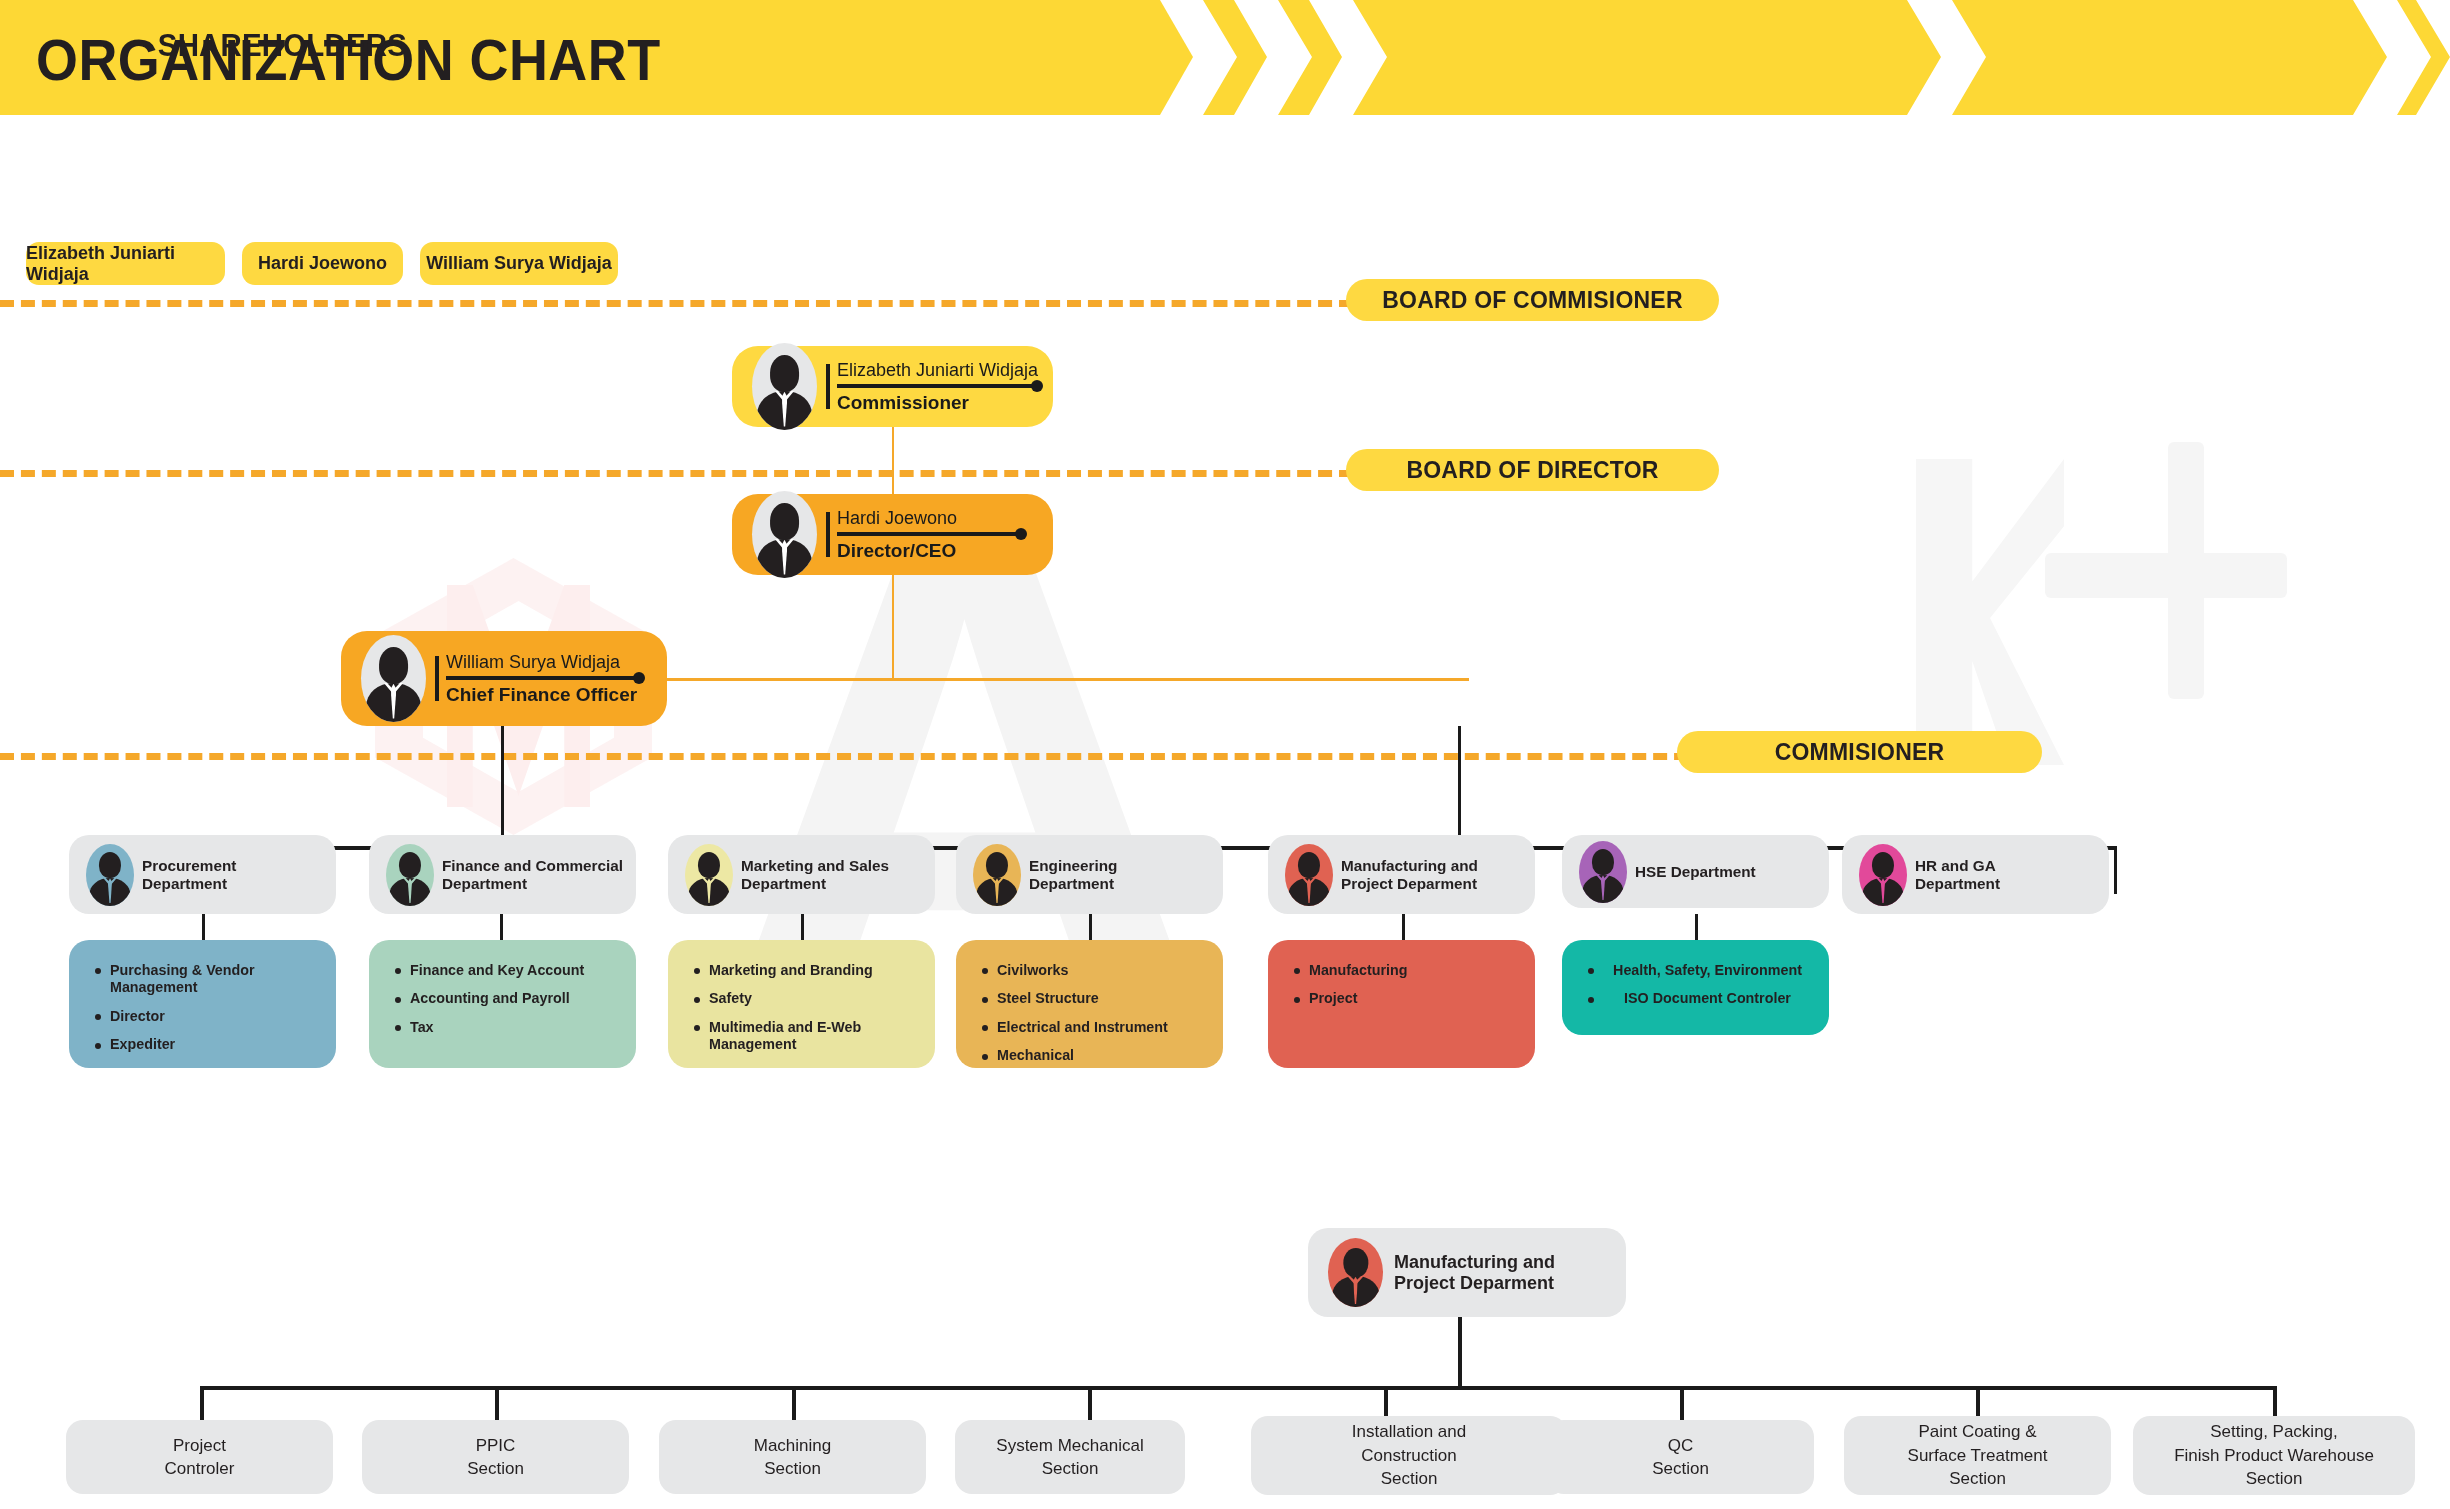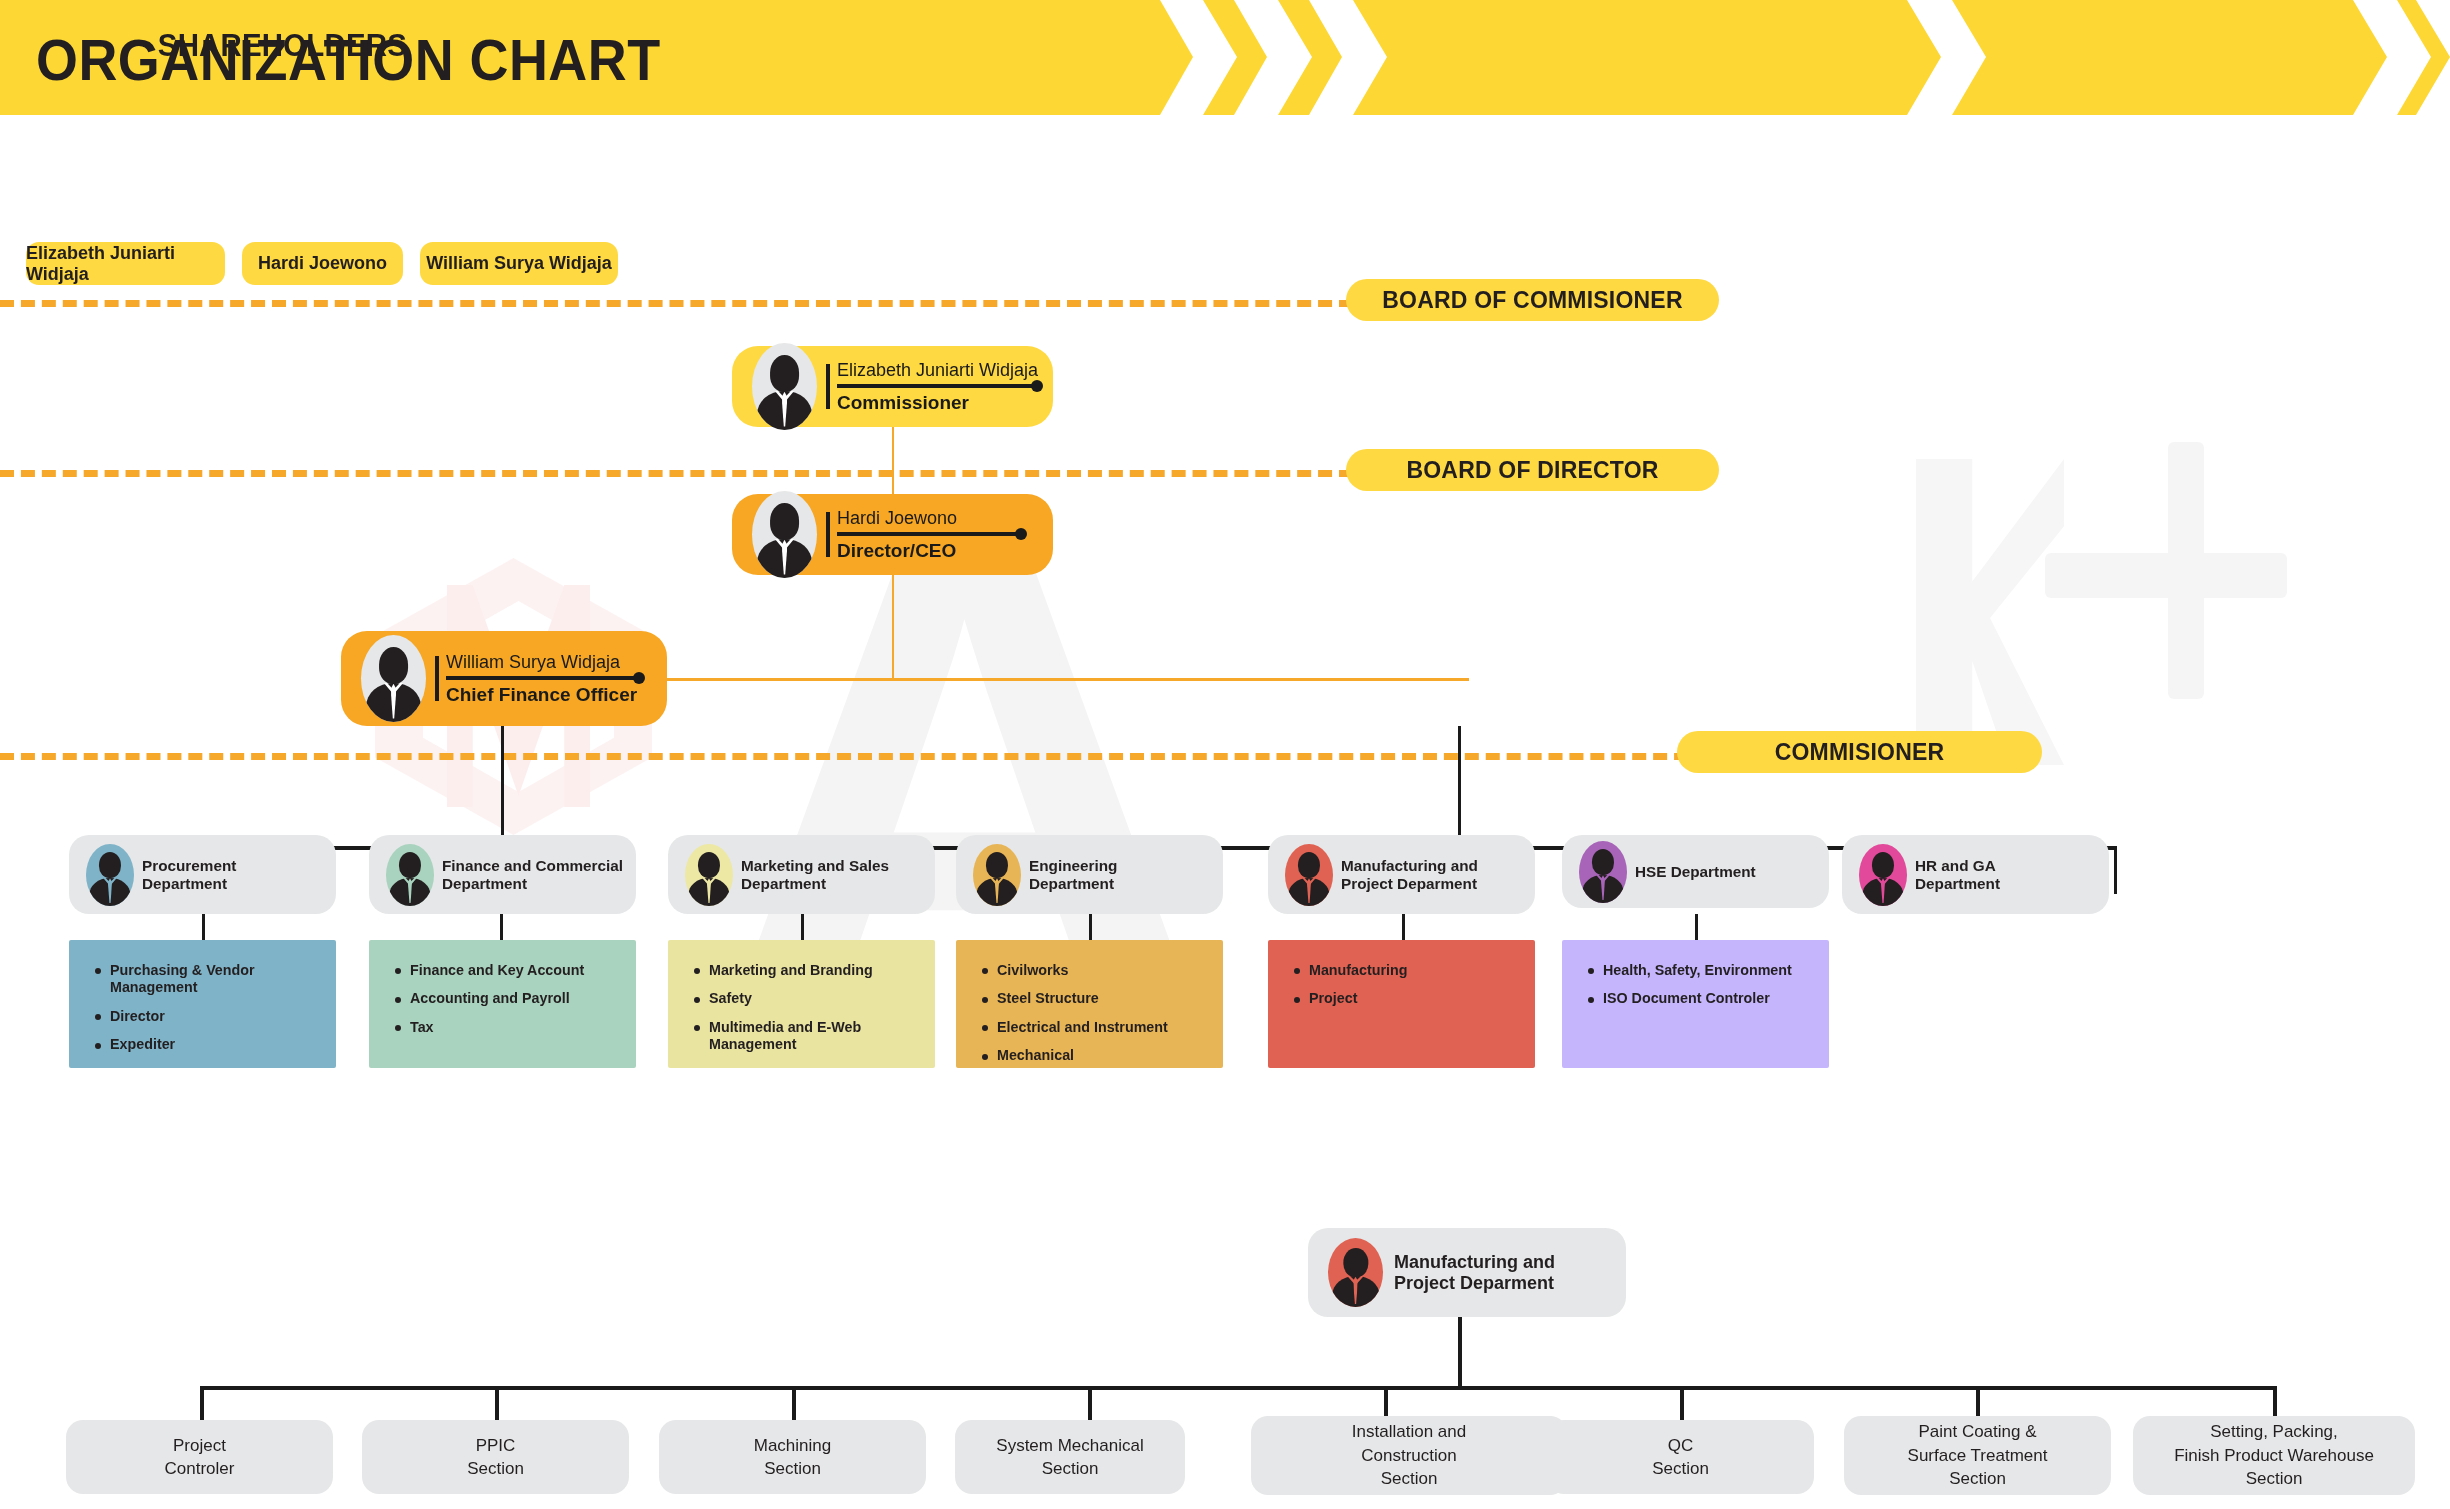--- a/index.html
+++ b/index.html
@@ -101,21 +101,21 @@
   .avatar .tie  { position: absolute; left: 50%; top: 56%; width: 9%; height: 40%;
                   transform: translateX(-50%); clip-path: polygon(50% 0, 100% 16%, 62% 100%, 38% 100%, 0 16%); }
   .avatar .collar { position: absolute; left: 50%; top: 55%; width: 30%; height: 26%;
                     transform: translateX(-50%); clip-path: polygon(0 0, 50% 52%, 100% 0, 84% 0, 50% 30%, 16% 0); }
 
   
   .dcard { position: absolute; background: #e6e7e8; border-radius: 20px; display: flex; align-items: center; }
   .dcard .dname { margin-left: 8px; font-size: 15.3px; font-weight: 700; color: #231f20; line-height: 1.16; }
 
   
-  .ccard { position: absolute; border-radius: 2px; padding: 22px 17px 0 24px; }
+  .ccard { position: absolute; border-radius: 20px; padding: 22px 17px 0 24px; }
   .ccard ul { list-style: none; }
   .ccard li { position: relative; padding-left: 17px; margin-bottom: 11px;
               font-size: 14.3px; font-weight: 700; color: #231f20; line-height: 1.22; }
   .ccard li::before { content: ""; position: absolute; left: 2px; top: 6.4px;
                       width: 6px; height: 6px; background: #231f20; border-radius: 50%; }
 
   
   .sbox { position: absolute; background: #e6e7e8; border-radius: 17px;
           display: flex; align-items: center; justify-content: center; text-align: center;
           font-size: 17px; font-weight: 400; color: #231f20; line-height: 1.38; padding: 0 6px; }
@@ -365,21 +365,21 @@
     </ul>
   </div>
 
   <div class="ccard" style="left:1268px;top:940px;width:267px;height:128px;background:#E06252;">
     <ul>
       <li>Manufacturing</li>
       <li>Project</li>
     </ul>
   </div>
 
-  <div class="ccard" style="left:1562px;top:940px;width:267px;height:128px;background:#c4b5fd;">
+  <div class="ccard" style="left:1562px;top:940px;width:267px;height:95px;background:#14b8a6;text-align:center;">
     <ul>
       <li>Health, Safety, Environment</li>
       <li>ISO Document Controler</li>
     </ul>
   </div>
 
   <div class="dcard" style="left:1308px;top:1228px;width:318px;height:89px;">
     <div class="avatar" style="margin-left:20px;width:55px;height:69px;flex:none;background:#E06252;">
       <div class="head"></div>
         <div class="body"></div>

